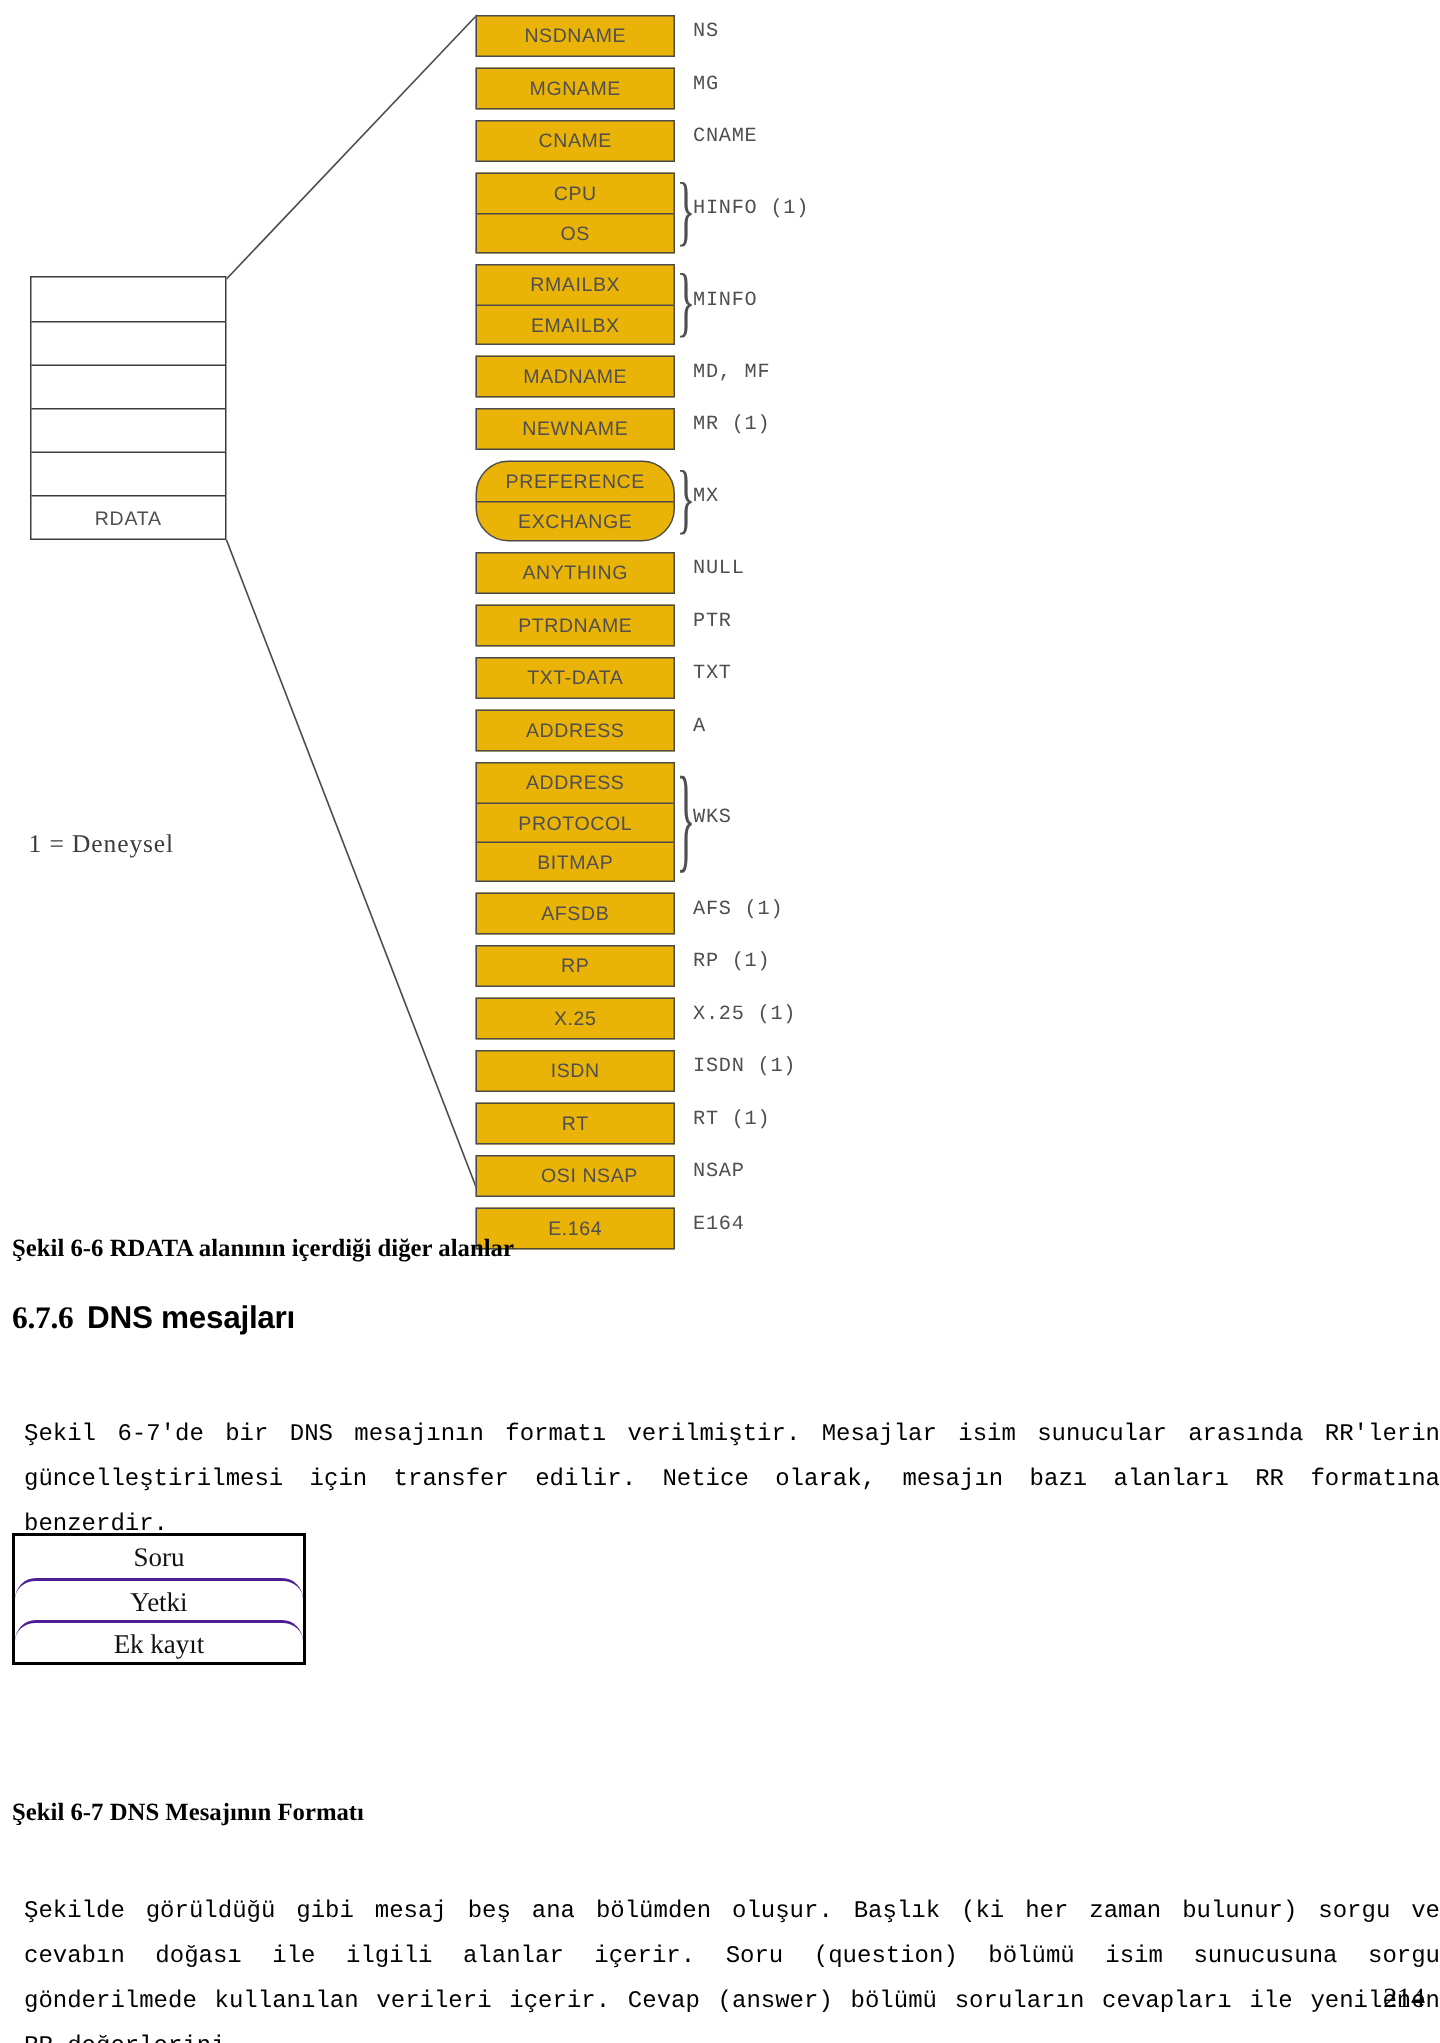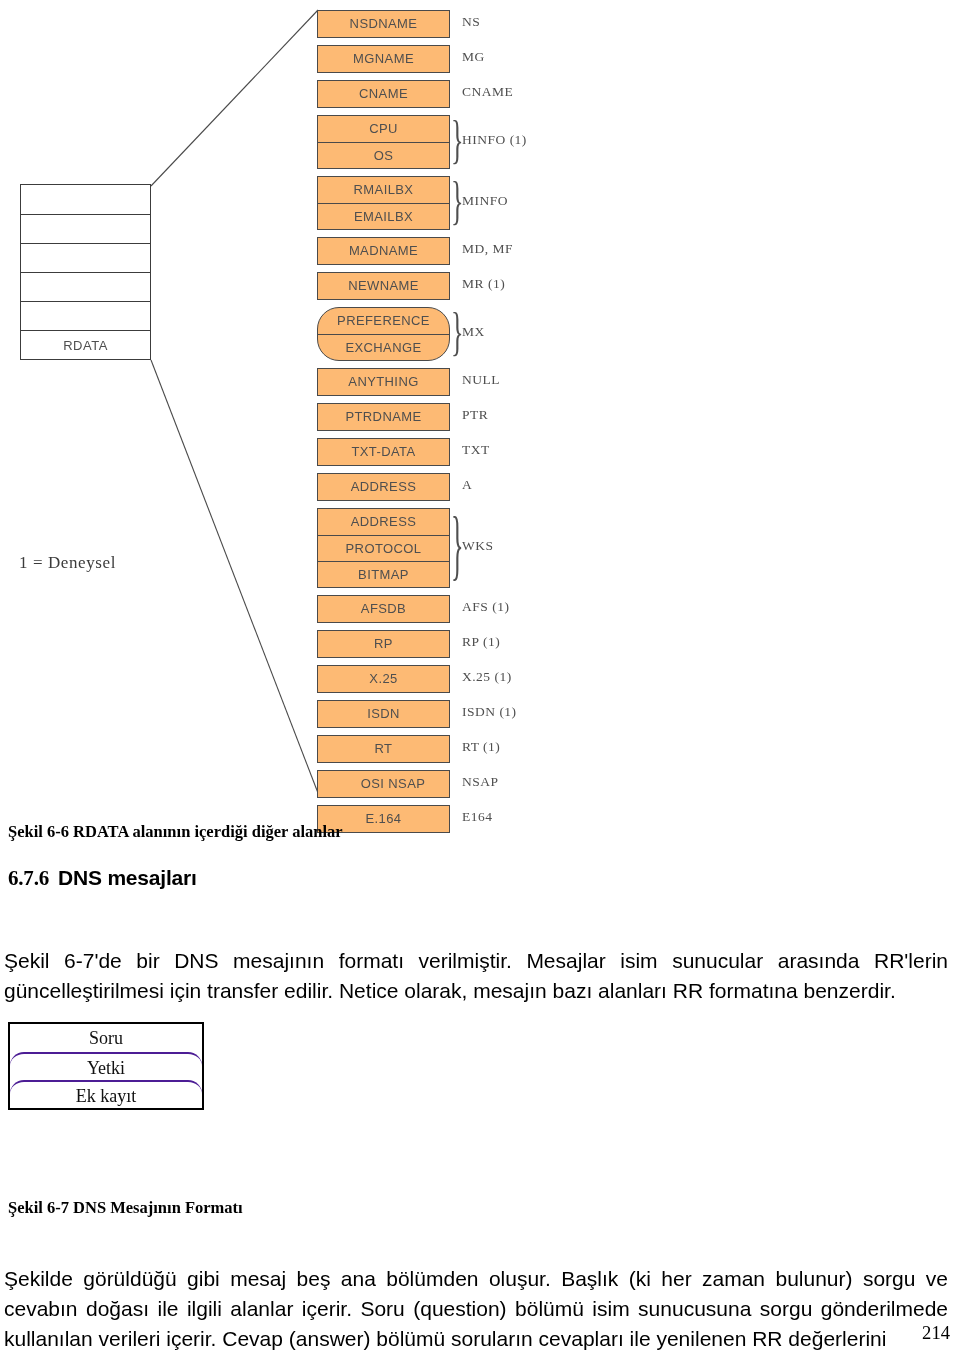--- a/index.html
+++ b/index.html
@@ -29,40 +29,40 @@
     left: 0;
     top: 0;
   }
 
   .rr-box {
     position: absolute;
     left: 317px;
     width: 133px;
     box-sizing: border-box;
     border: 1.4px solid #4a4a4a;
-    background: #fdba74;
+    background: #eab308;
   }
   .rr-cell {
     height: 26px;
     line-height: 26px;
     text-align: center;
     font-family: "Liberation Sans", sans-serif;
     font-size: 13px;
     letter-spacing: 0.4px;
     color: #4f4f4f;
     box-sizing: border-box;
   }
   .rr-cell + .rr-cell {
     border-top: 1.4px solid #4a4a4a;
   }
 
   .rr-type {
     position: absolute;
     left: 462px;
-    font-family: Liberation Serif, serif;
+    font-family: Liberation Mono, monospace;
     font-size: 13.5px;
     letter-spacing: 0.5px;
     color: #4f4f4f;
     white-space: nowrap;
   }
 
   .rr-brace {
     position: absolute;
     left: 451px;
     width: 11px;
@@ -134,24 +134,24 @@
     letter-spacing: -0.2px;
   }
   #heading-676 .sec-num {
     font-family: "Liberation Serif", serif;
     font-weight: bold;
     margin-right: 9px;
   }
 
   .body-para {
     position: absolute;
-    left: 4px;
+    left: 16px;
     width: 944px;
-    font-family: Liberation Sans, sans-serif;
-    font-size: 21px;
+    font-family: Liberation Mono, monospace;
+    font-size: 16px;
     line-height: 30px;
     text-align: justify;
     text-justify: inter-word;
   }
   #para-1 { top: 925px; }
   #para-2 { top: 1243px; }
 
   
   #msg-box {
     position: absolute;

